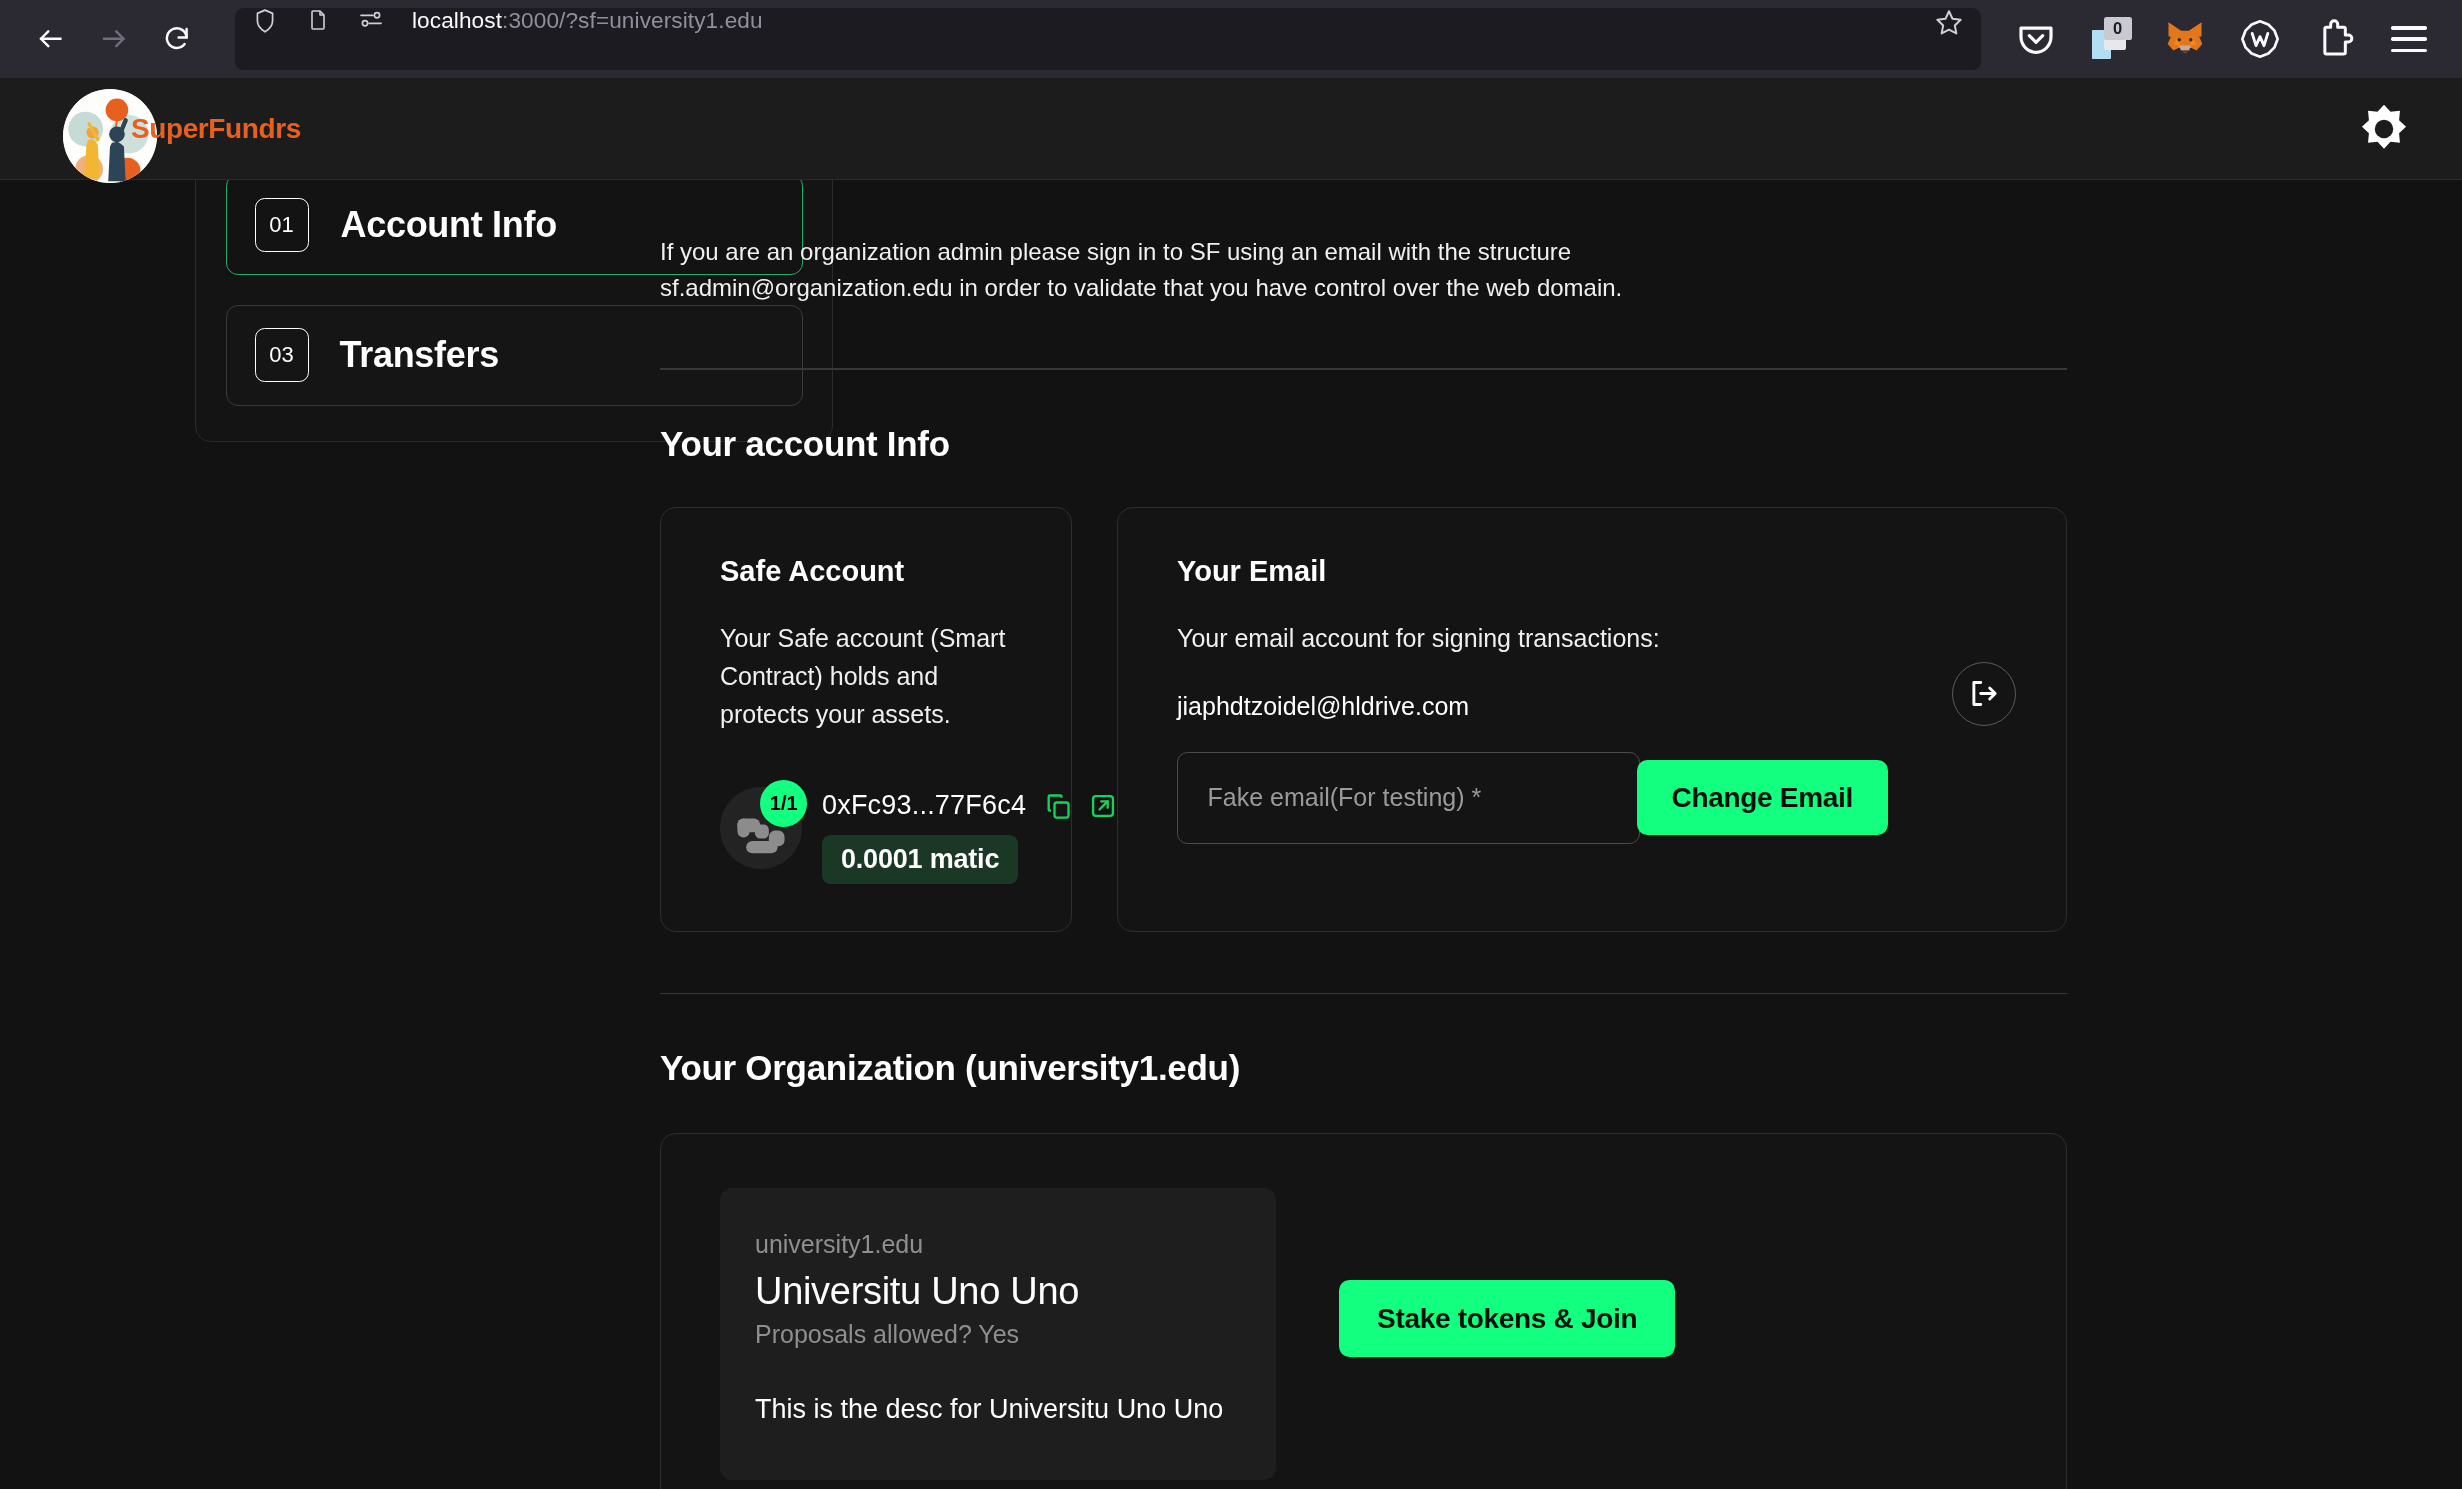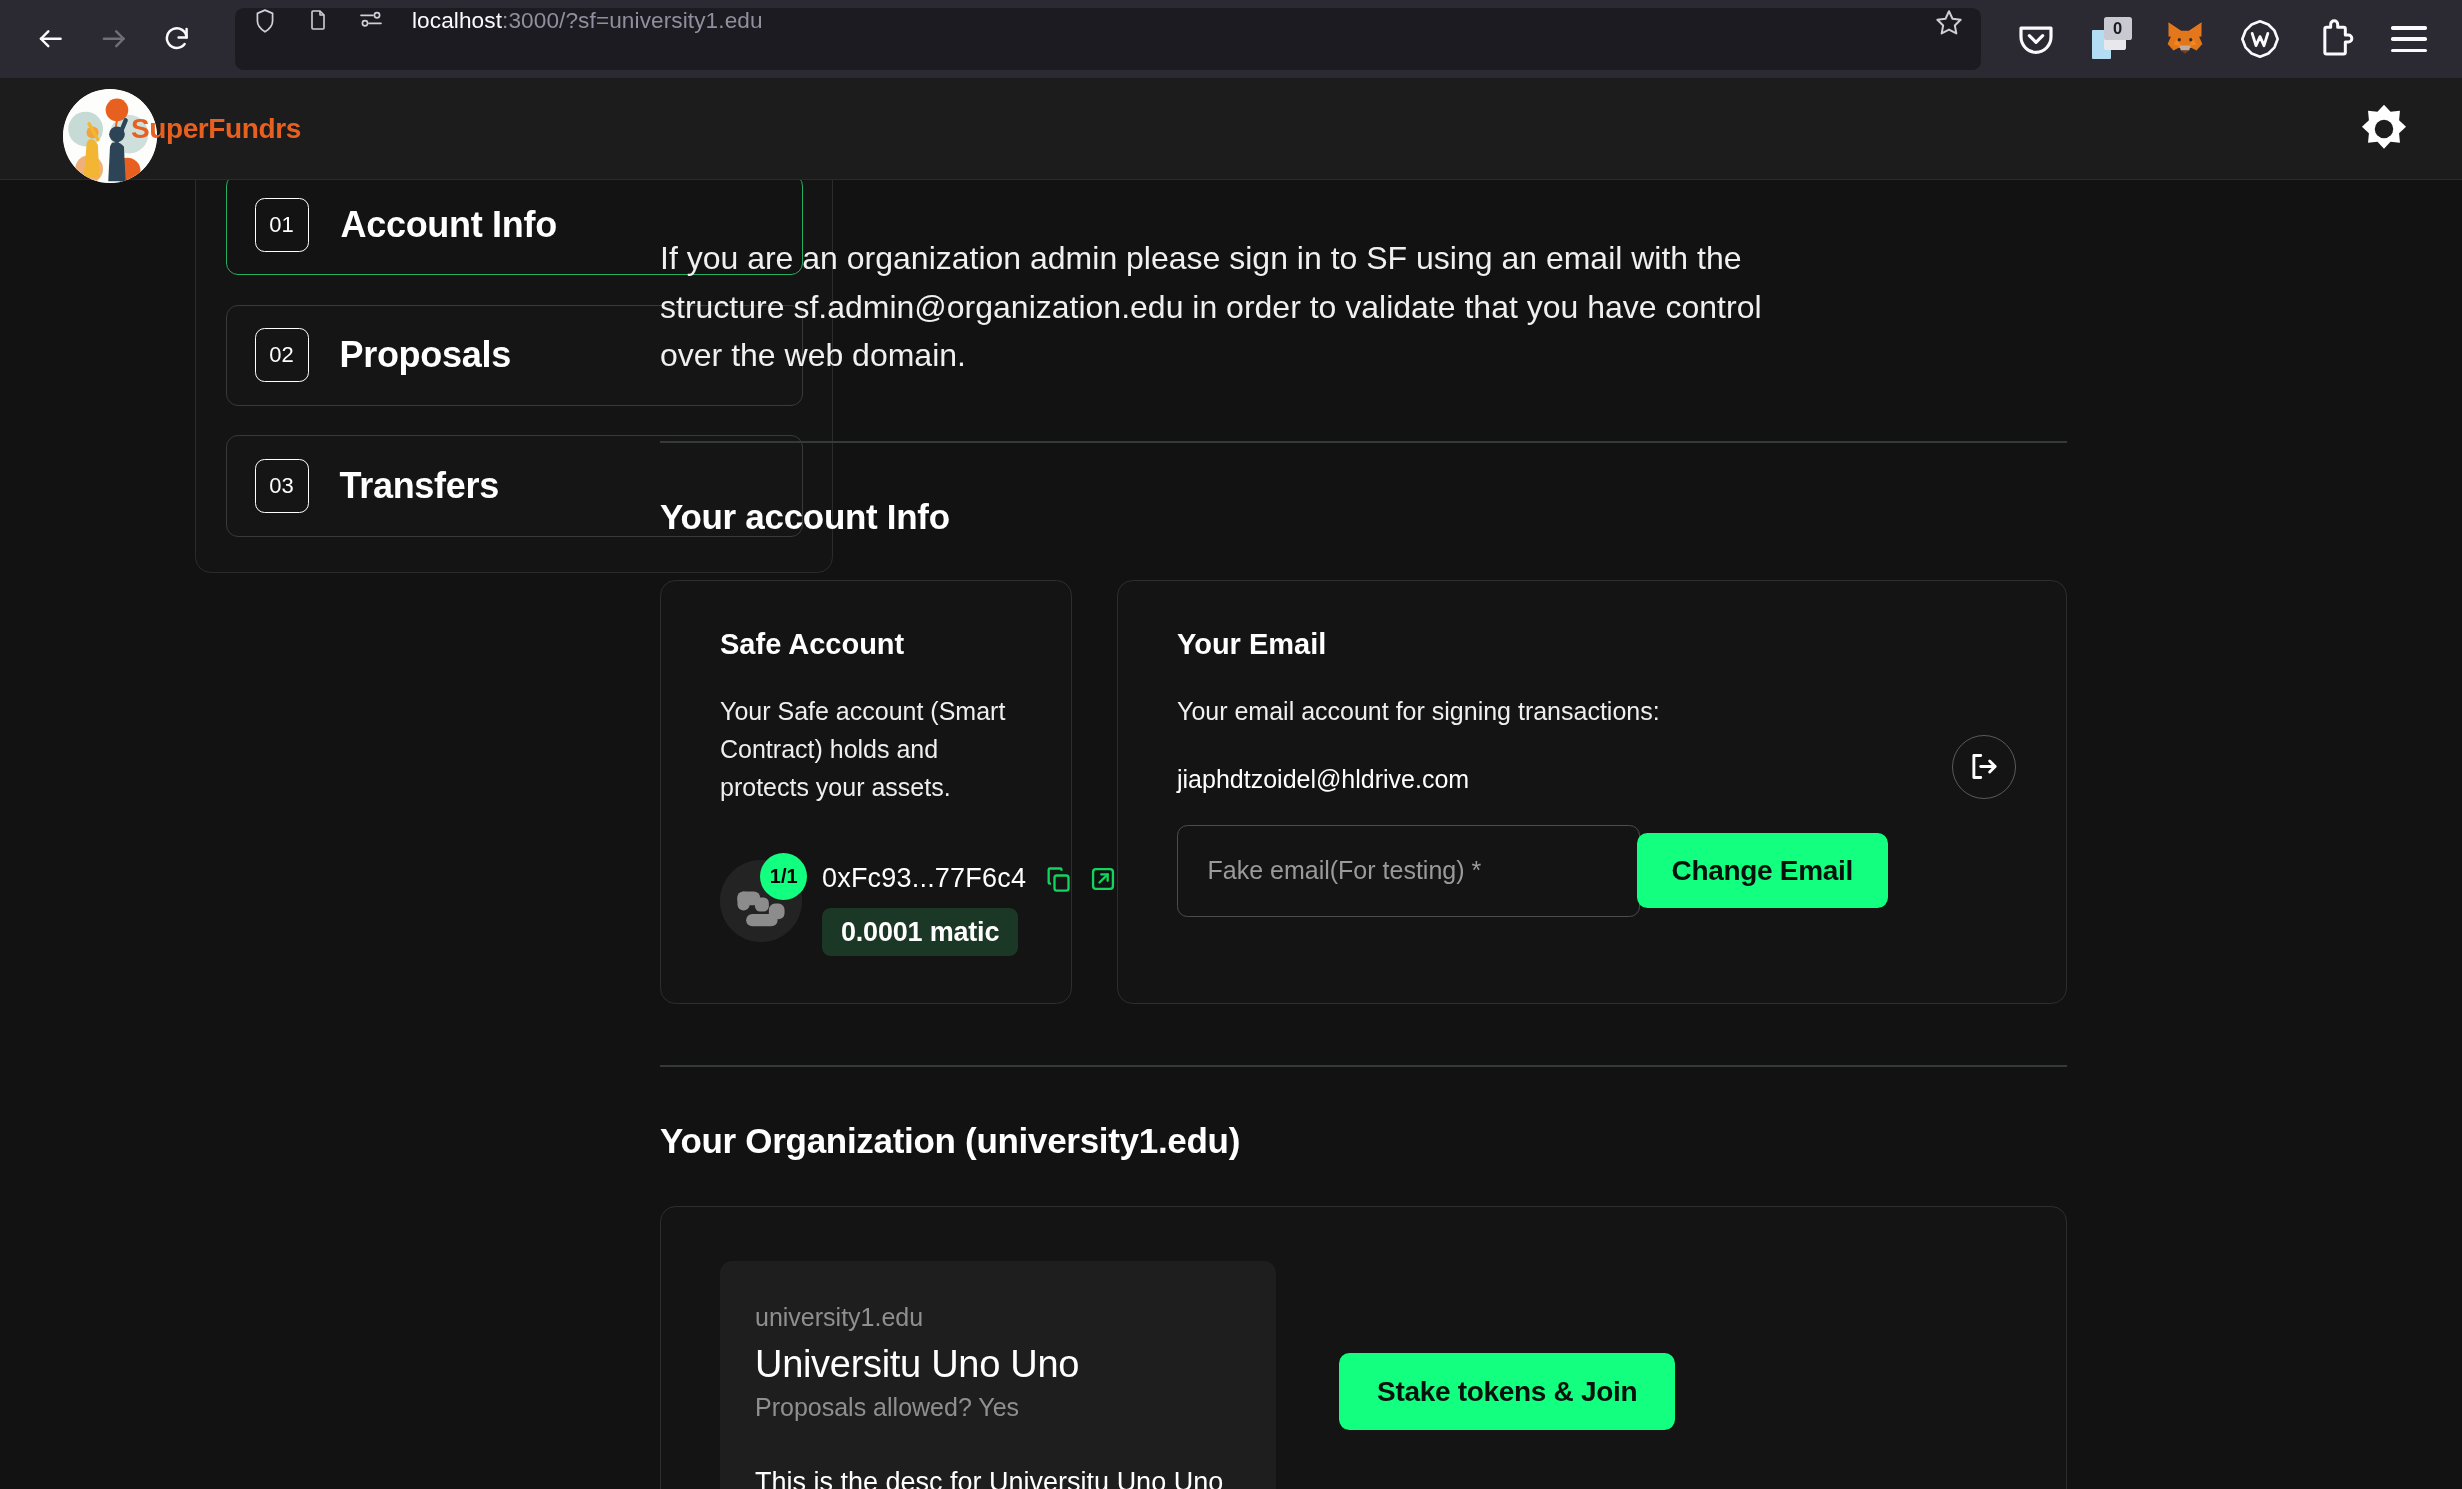--- a/index.html
+++ b/index.html
@@ -154,21 +154,21 @@
 
   
   .main-wrap {
     flex:1;
     padding:0 599px 0 0;
     position:relative;
   }
   .main-col { width:1407px; padding-top:0; }
 
   .intro-para {
-    font-size:32px;
+    font-size:24px;
     line-height:1.52;
     color:#f0f0f0;
     margin-top:54px;
     max-width:1146px;
   }
 
   .hr { height:1.7px; background:#343a3a; margin:61px 0 0 0; }
 
   .section-title {
     font-size:35px;
@@ -436,24 +436,20 @@
   <div class="page-body">
 
     <div class="sidebar-wrap">
       <div class="sidebar-card">
 
         <div class="nav-item active">
           <span class="nav-num">01</span>
           <span class="nav-label">Account Info</span>
         </div>
 
-        <div class="nav-item">
-          <span class="nav-num">02</span>
-          <span class="nav-label">Proposals</span>
-        </div>
 
         <div class="nav-item">
           <span class="nav-num">03</span>
           <span class="nav-label">Transfers</span>
         </div>
 
       </div>
     </div>
 
     <div class="main-wrap">

